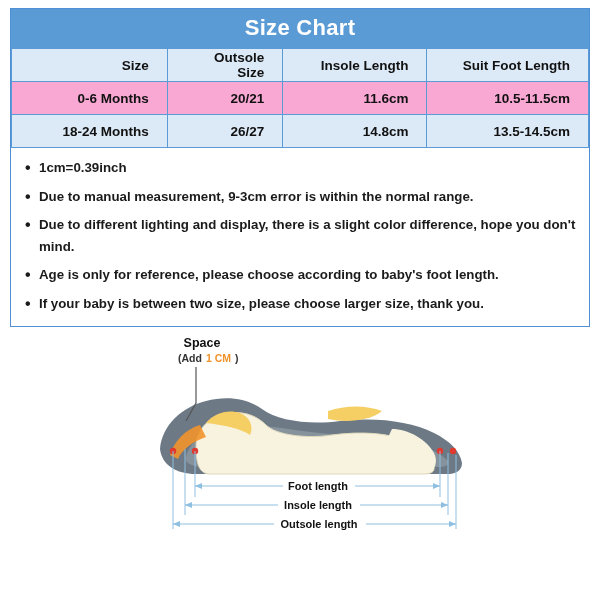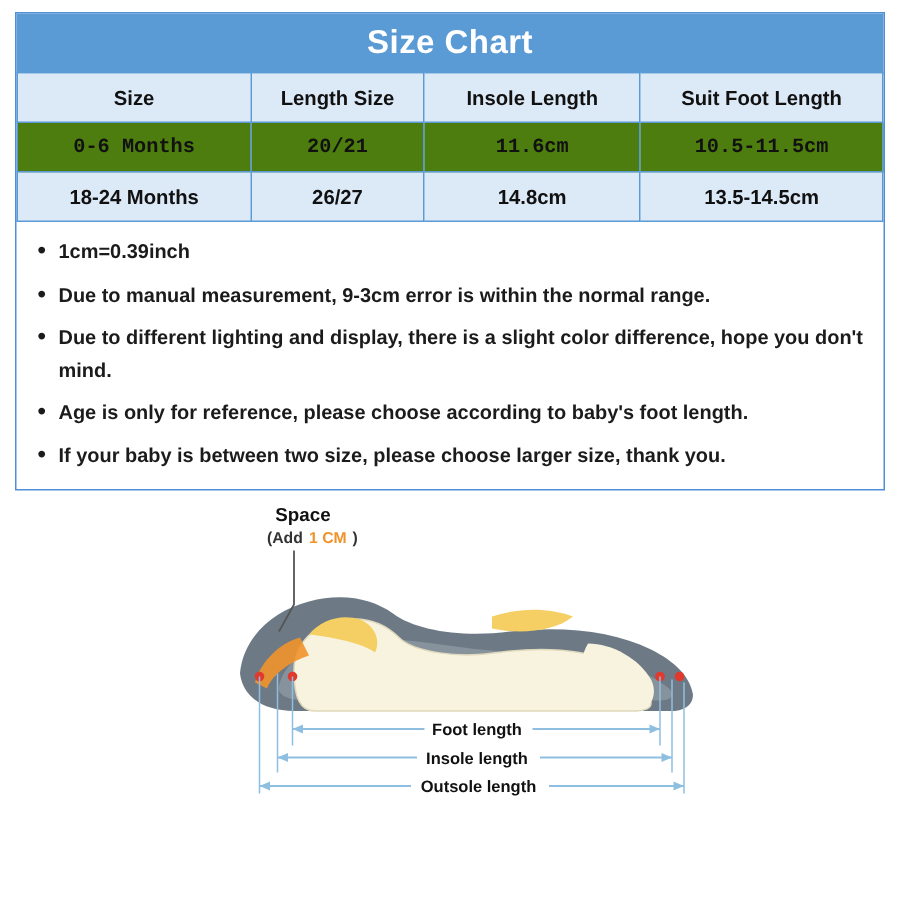--- a/index.html
+++ b/index.html
@@ -39,34 +39,33 @@
   }
   
   table.size-table {
     border-collapse: collapse;
     width: 100%;
     table-layout: fixed;
   }
   table.size-table th,
   table.size-table td {
     border: 1px solid #5b9bd5;
-    text-align: center;
+    text-align: right;
     font-size: 13.5px;
     font-weight: bold;
     color: #111111;
     height: 32px;
     padding: 0 18px;
   }
   table.size-table thead th {
     background: #dce9f7;
     font-size: 13.5px;
   }
   table.size-table tbody tr.odd td {
-    background: #4d7c0f;
-    font-family: Liberation Mono, monospace;
+    background: #f9a8d4;
   }
   table.size-table tbody tr.even td {
     background: #dce9f7;
   }
   table.size-table col.c1 { width: 27%; }
   table.size-table col.c2 { width: 20%; }
   table.size-table col.c3 { width: 25%; }
   table.size-table col.c4 { width: 28%; }
 
   
@@ -115,21 +114,21 @@
     <table class="size-table">
       <colgroup>
         <col class="c1">
           <col class="c2">
           <col class="c3">
           <col class="c4">
       </colgroup>
       <thead>
         <tr>
           <th>Size</th>
-          <th>Length Size</th>
+          <th>Outsole Size</th>
           <th>Insole Length</th>
           <th>Suit Foot Length</th>
         </tr>
       </thead>
       <tbody>
         <tr class="odd">
           <td>0-6 Months</td>
           <td>20/21</td>
           <td>11.6cm</td>
           <td>10.5-11.5cm</td>

